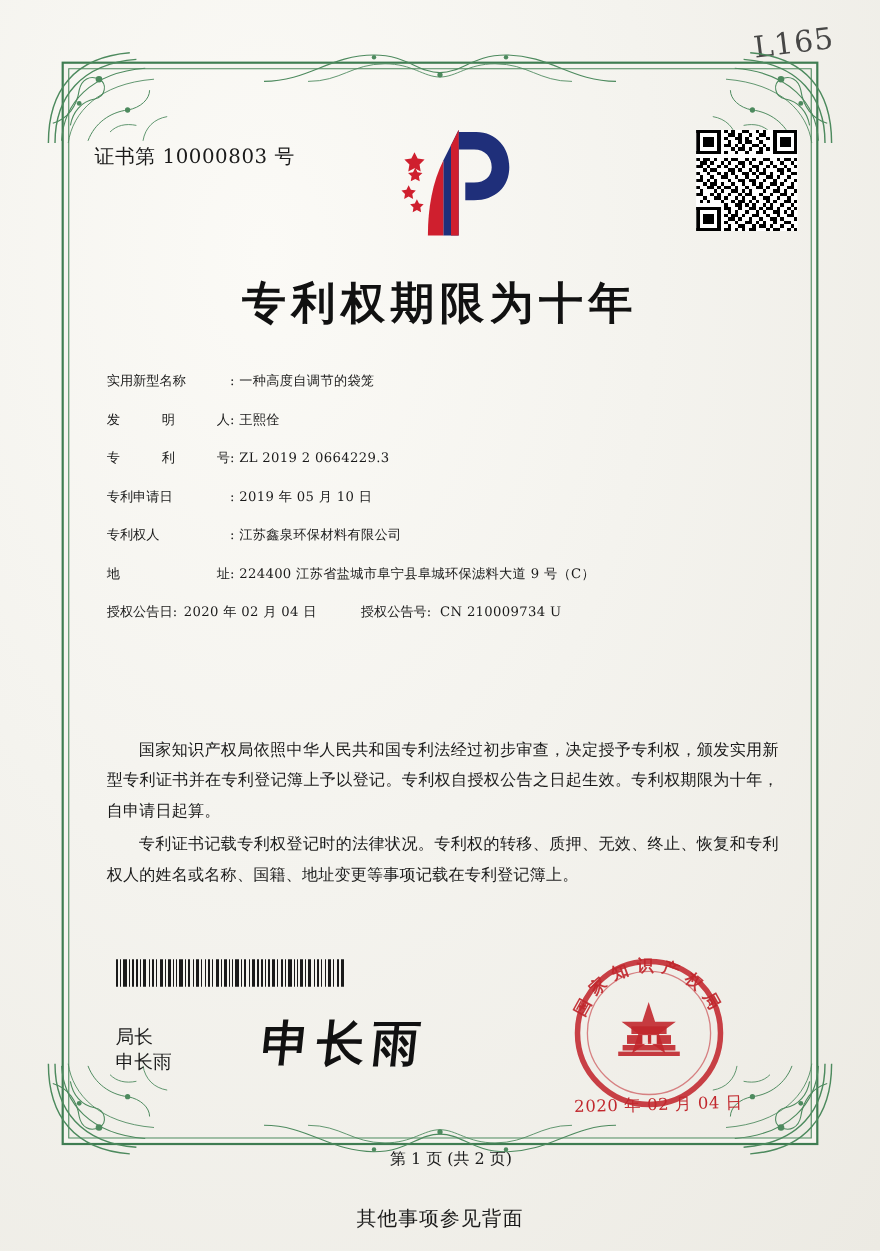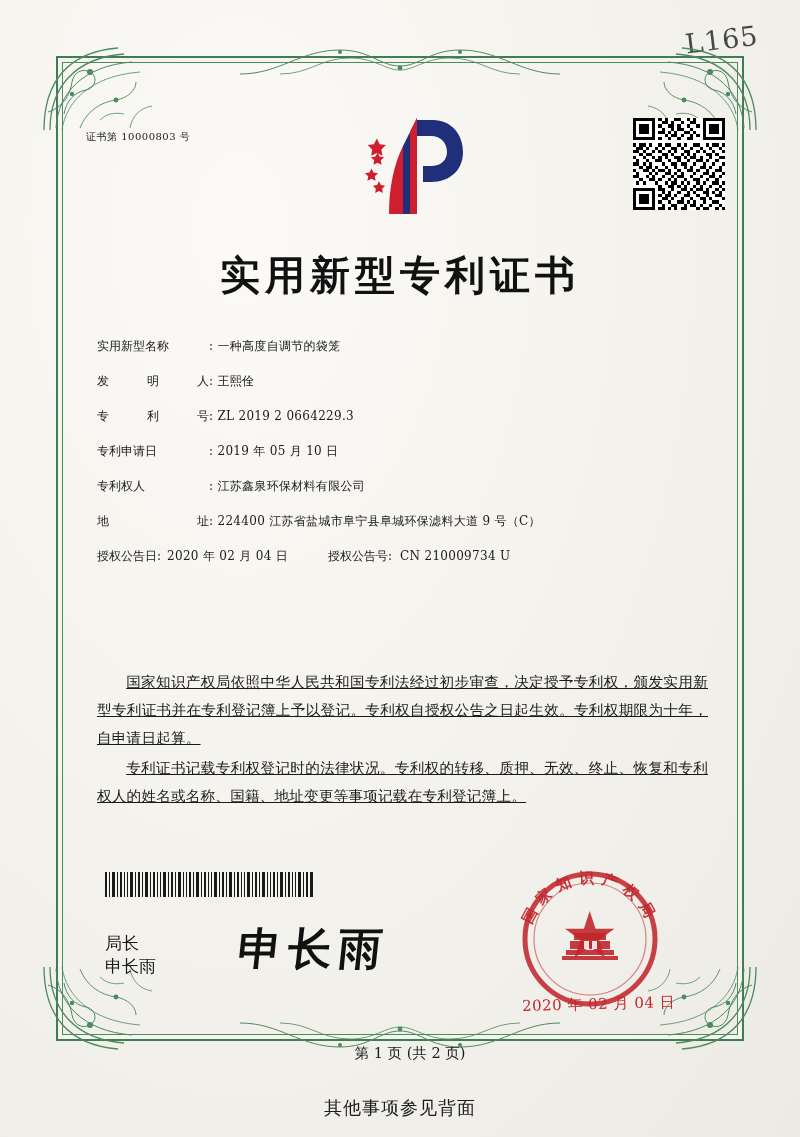--- a/index.html
+++ b/index.html
@@ -63,21 +63,21 @@
     pointer-events: none;
   }
   .edge-top    { left: 240px; top: 44px;  width: 320px; height: 34px; }
   .edge-bottom { left: 240px; bottom: 84px; width: 320px; height: 34px; transform: scaleY(-1); }
 
   
   #cert-number {
     position: absolute;
     left: 86px;
     top: 130px;
-    font-size: 10px;
+    font-size: 18px;
     letter-spacing: .5px;
   }
 
   #emblem-logo {
     position: absolute;
     left: 355px;
     top: 112px;
     width: 120px;
     height: 110px;
   }
@@ -141,21 +141,20 @@
   
   #body-text {
     position: absolute;
     left: 97px;
     right: 92px;
     top: 668px;
     font-size: 14.6px;
     line-height: 28px;
     text-align: justify;
     letter-spacing: .2px;
-    text-decoration: underline;
   }
   #body-text p {
     margin: 0 0 2px 0;
     text-indent: 2em;
   }
 
   
   #barcode {
     position: absolute;
     left: 105px;
@@ -561,21 +560,21 @@
         <rect x="11" y="28" width="1" height="1"></rect>
         <rect x="13" y="28" width="1" height="1"></rect>
         <rect x="15" y="28" width="2" height="1"></rect>
         <rect x="20" y="28" width="1" height="1"></rect>
         <rect x="22" y="28" width="2" height="1"></rect>
         <rect x="26" y="28" width="1" height="1"></rect>
         <rect x="28" y="28" width="1" height="1"></rect>
     </g>
   </svg>
 
-  <div id="cert-title">实用新型专利证书</div>
+  <div id="cert-title">专利权期限为十年</div>
 
   <div id="fields">
 
     <div class="field-row">
       <span class="field-label">实用新型名称</span>
       <span class="field-value">:&nbsp;<span>一种高度自调节的袋笼</span></span>
     </div>
 
     <div class="field-row">
       <span class="field-label spread">

